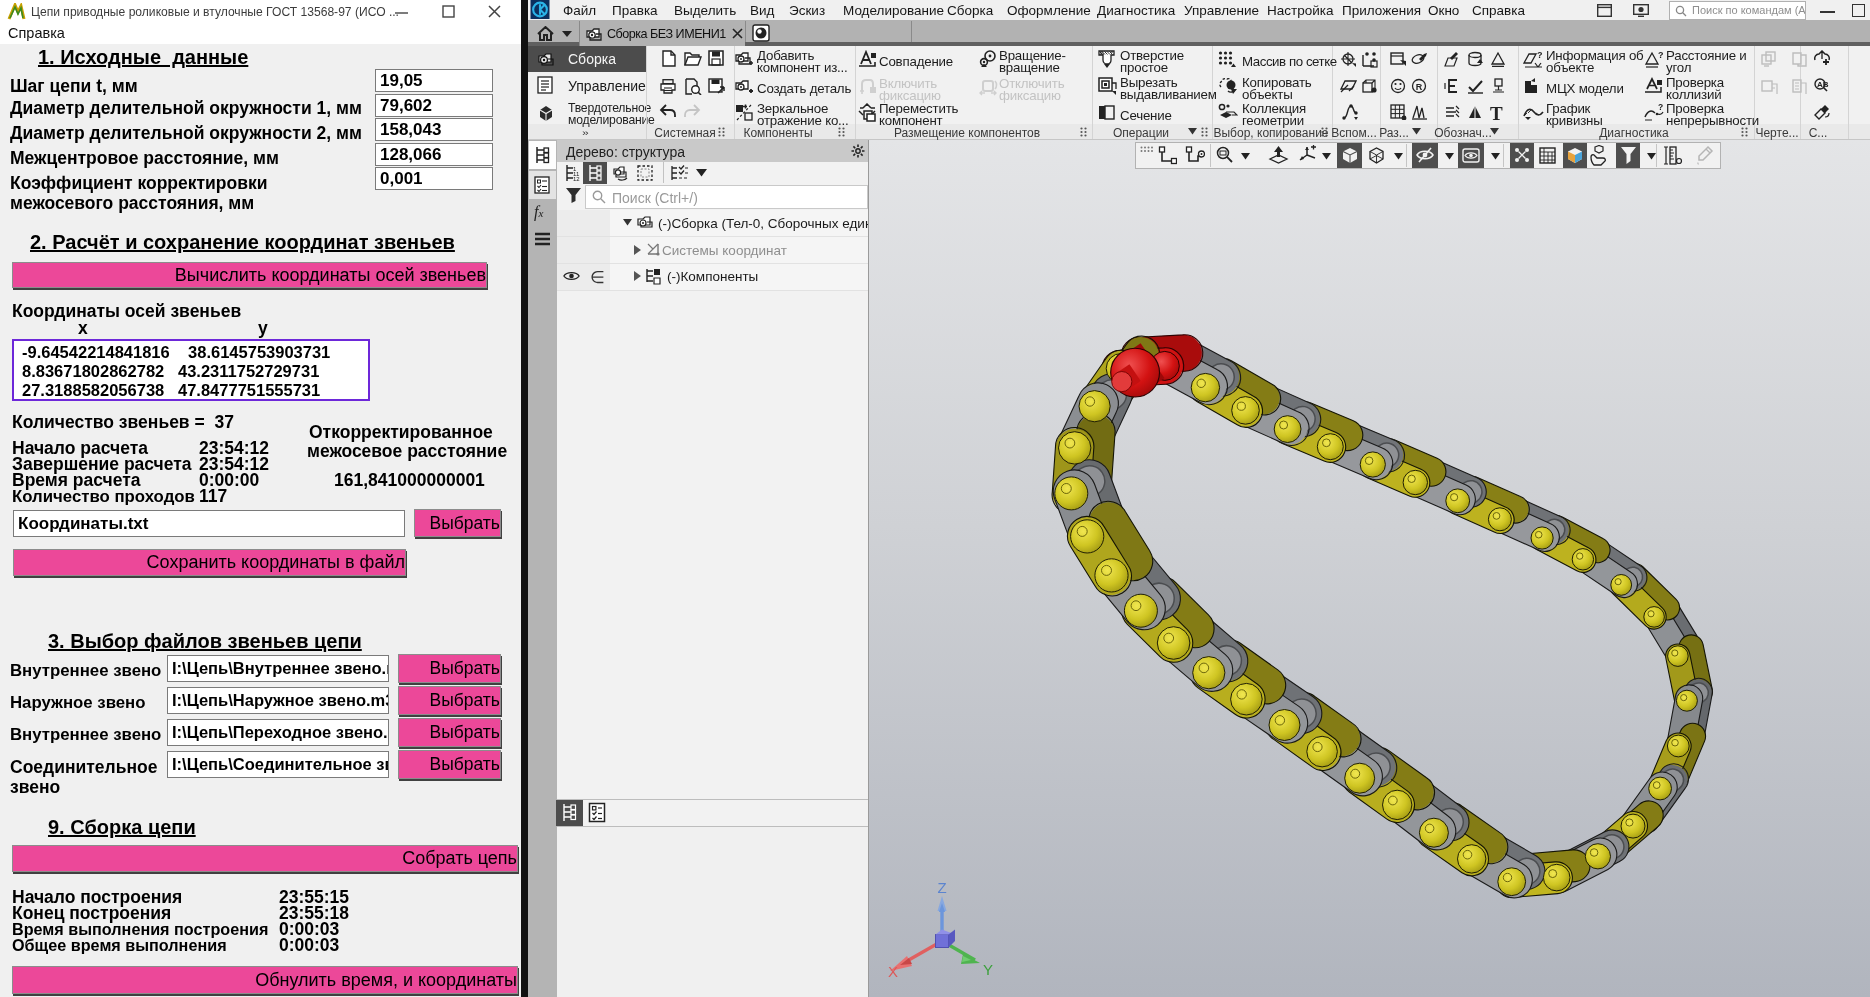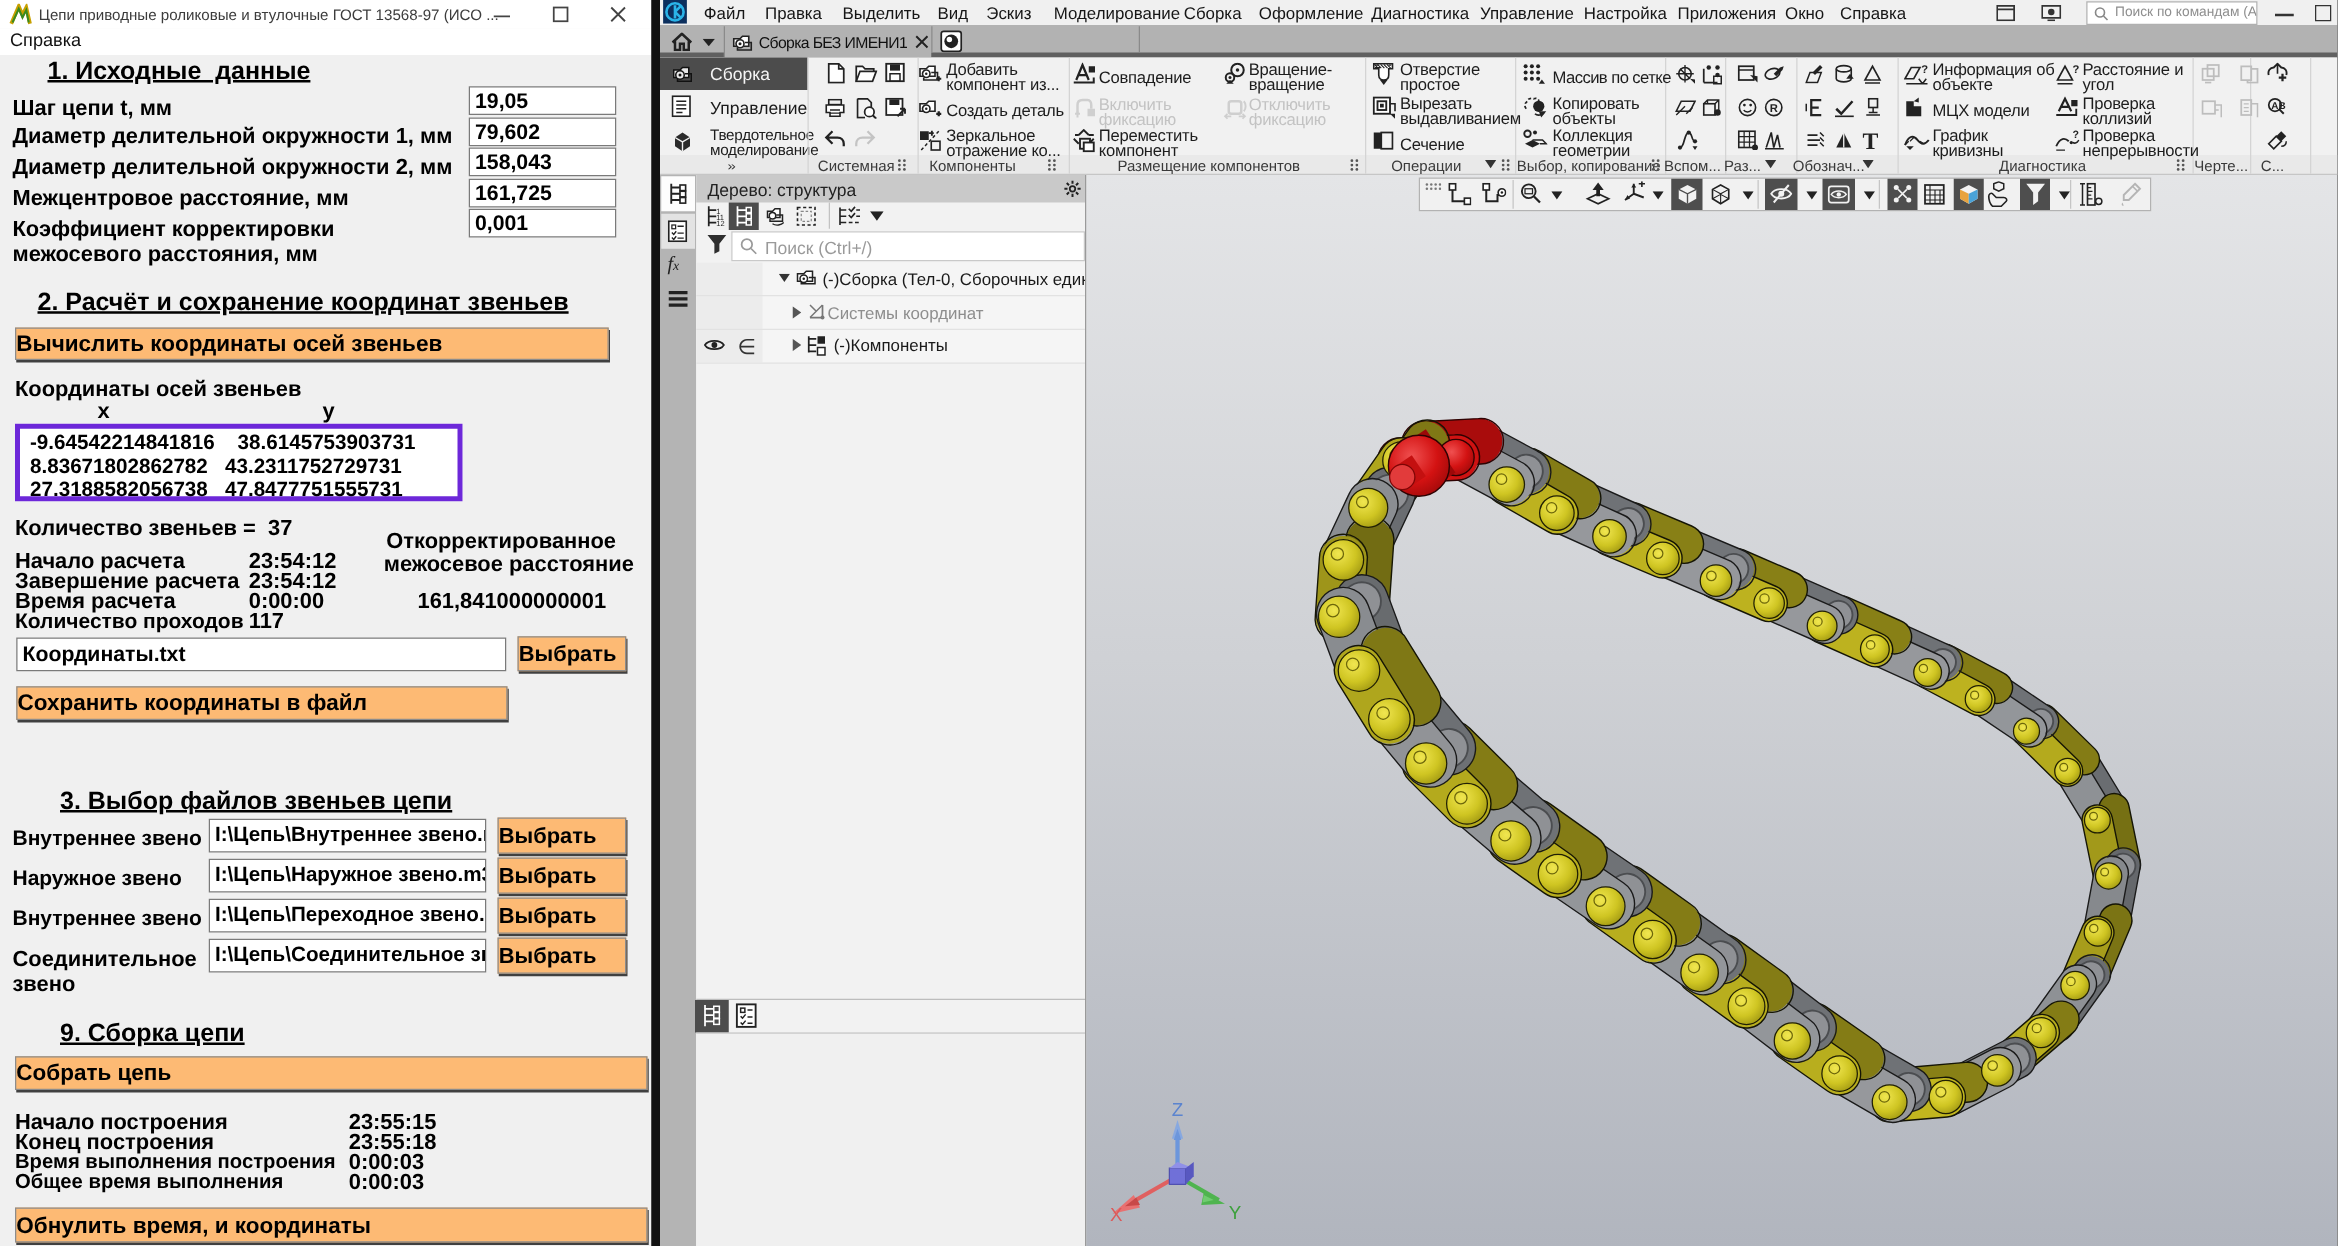--- a/index.html
+++ b/index.html
@@ -7,21 +7,21 @@
 #page{position:relative;width:1870px;height:997px;overflow:hidden;font-family:"Liberation Sans",sans-serif;background:#f0f0f0;}
 .abs{position:absolute;}
 
 #dlg{left:0;top:0;width:521px;height:896px;background:#f0f0f0;}
 #dlg .tbar{left:0;top:0;width:521px;height:23px;background:#fff;}
 #dlg .title{left:31px;top:5px;font-size:12.1px;color:#3c3c3c;white-space:nowrap;}
 #dlg .menu{left:0;top:23px;width:521px;height:21px;background:#fff;}
 .h1{font-weight:bold;font-size:20px;text-decoration:underline;color:#000;white-space:nowrap;}
 .lab{font-weight:bold;font-size:17.5px;color:#000;white-space:nowrap;}
 .inp{background:#fff;border:1px solid #7a7a7a;font-weight:bold;font-size:17px;font-family:"Liberation Sans",sans-serif;padding:0 0 0 4px;color:#000;white-space:nowrap;overflow:hidden;line-height:21px;}
-.btn{background:#fdba74;border:1px solid #8c8c8c;box-shadow:1px 2px 0 0 #404040;font-weight:bold;font-size:18px;color:#000;text-align:left;white-space:nowrap;overflow:hidden;}
+.btn{background:#ec4899;border:1px solid #8c8c8c;box-shadow:1px 2px 0 0 #404040;font-weight:normal;font-size:18px;color:#000;text-align:right;white-space:nowrap;overflow:hidden;}
 .vals{font-weight:bold;font-size:17px;color:#000;white-space:nowrap;}
 
 #app{left:521px;top:0;width:1349px;height:997px;background:#f0f0f0;border-left:7px solid #111;}
 .mi{font-size:13.5px;color:#161616;white-space:nowrap;}
 .ribtxt{font-size:13.3px;line-height:11.6px;letter-spacing:-0.2px;color:#1d1d1d;white-space:nowrap;}
 .ribgray{color:#c3c3c3;}
 .gfoot{font-size:12px;color:#3a3a3a;white-space:nowrap;}
 .gsep{width:1px;background:#d4d4d4;top:46px;height:93px;}
 svg.ic{display:block;}
 </style>
@@ -47,30 +47,30 @@
   <div class="abs h1" style="left:38px;top:46px;">1. Исходные&nbsp; данные</div>
   <div class="abs lab" style="left:10px;top:76px;">Шаг цепи t, мм</div>
   <div class="abs lab" style="left:10px;top:98px;">Диаметр делительной окружности 1, мм</div>
   <div class="abs lab" style="left:10px;top:123px;">Диаметр делительной окружности 2, мм</div>
   <div class="abs lab" style="left:10px;top:148px;">Межцентровое расстояние, мм</div>
   <div class="abs lab" style="left:10px;top:173px;">Коэффициент корректировки</div>
   <div class="abs lab" style="left:10px;top:193px;">межосевого расстояния, мм</div>
   <div class="abs inp" style="left:375px;top:69px;width:118px;height:23px;">19,05</div>
   <div class="abs inp" style="left:375px;top:94px;width:118px;height:23px;">79,602</div>
   <div class="abs inp" style="left:375px;top:118px;width:118px;height:23px;">158,043</div>
-  <div class="abs inp" style="left:375px;top:143px;width:118px;height:23px;">161,725</div>
+  <div class="abs inp" style="left:375px;top:143px;width:118px;height:23px;">128,066</div>
   <div class="abs inp" style="left:375px;top:167px;width:118px;height:23px;">0,001</div>
 
   <div class="abs h1" style="left:30px;top:231px;">2. Расчёт и сохранение координат звеньев</div>
   <div class="abs btn" style="left:12px;top:262px;width:475px;height:26px;line-height:24px;">Вычислить координаты осей звеньев</div>
 
   <div class="abs lab" style="left:12px;top:301px;">Координаты осей звеньев</div>
   <div class="abs lab" style="left:78px;top:318px;">x</div>
   <div class="abs lab" style="left:258px;top:318px;">y</div>
-  <div class="abs" style="left:12px;top:339px;width:358px;height:62px;background:#fff;border:4px solid #6d28d9;">
+  <div class="abs" style="left:12px;top:339px;width:358px;height:62px;background:#fff;border:2px solid #6d28d9;">
     <div class="vals" style="position:absolute;left:8px;top:2px;font-size:16.5px;">-9.64542214841816&nbsp;&nbsp;&nbsp;&nbsp;38.6145753903731</div>
     <div class="vals" style="position:absolute;left:8px;top:21px;font-size:16.5px;">8.83671802862782&nbsp;&nbsp;&nbsp;43.2311752729731</div>
     <div class="vals" style="position:absolute;left:8px;top:40px;font-size:16.5px;">27.3188582056738&nbsp;&nbsp;&nbsp;47.8477751555731</div>
   </div>
 
   <div class="abs lab" style="left:12px;top:412px;">Количество звеньев =&nbsp; 37</div>
   <div class="abs lab" style="left:12px;top:438px;">Начало расчета</div>
   <div class="abs lab" style="left:12px;top:454px;">Завершение расчета</div>
   <div class="abs lab" style="left:12px;top:470px;">Время расчета</div>
   <div class="abs lab" style="left:12px;top:487px;font-size:16.8px;">Количество проходов</div>

